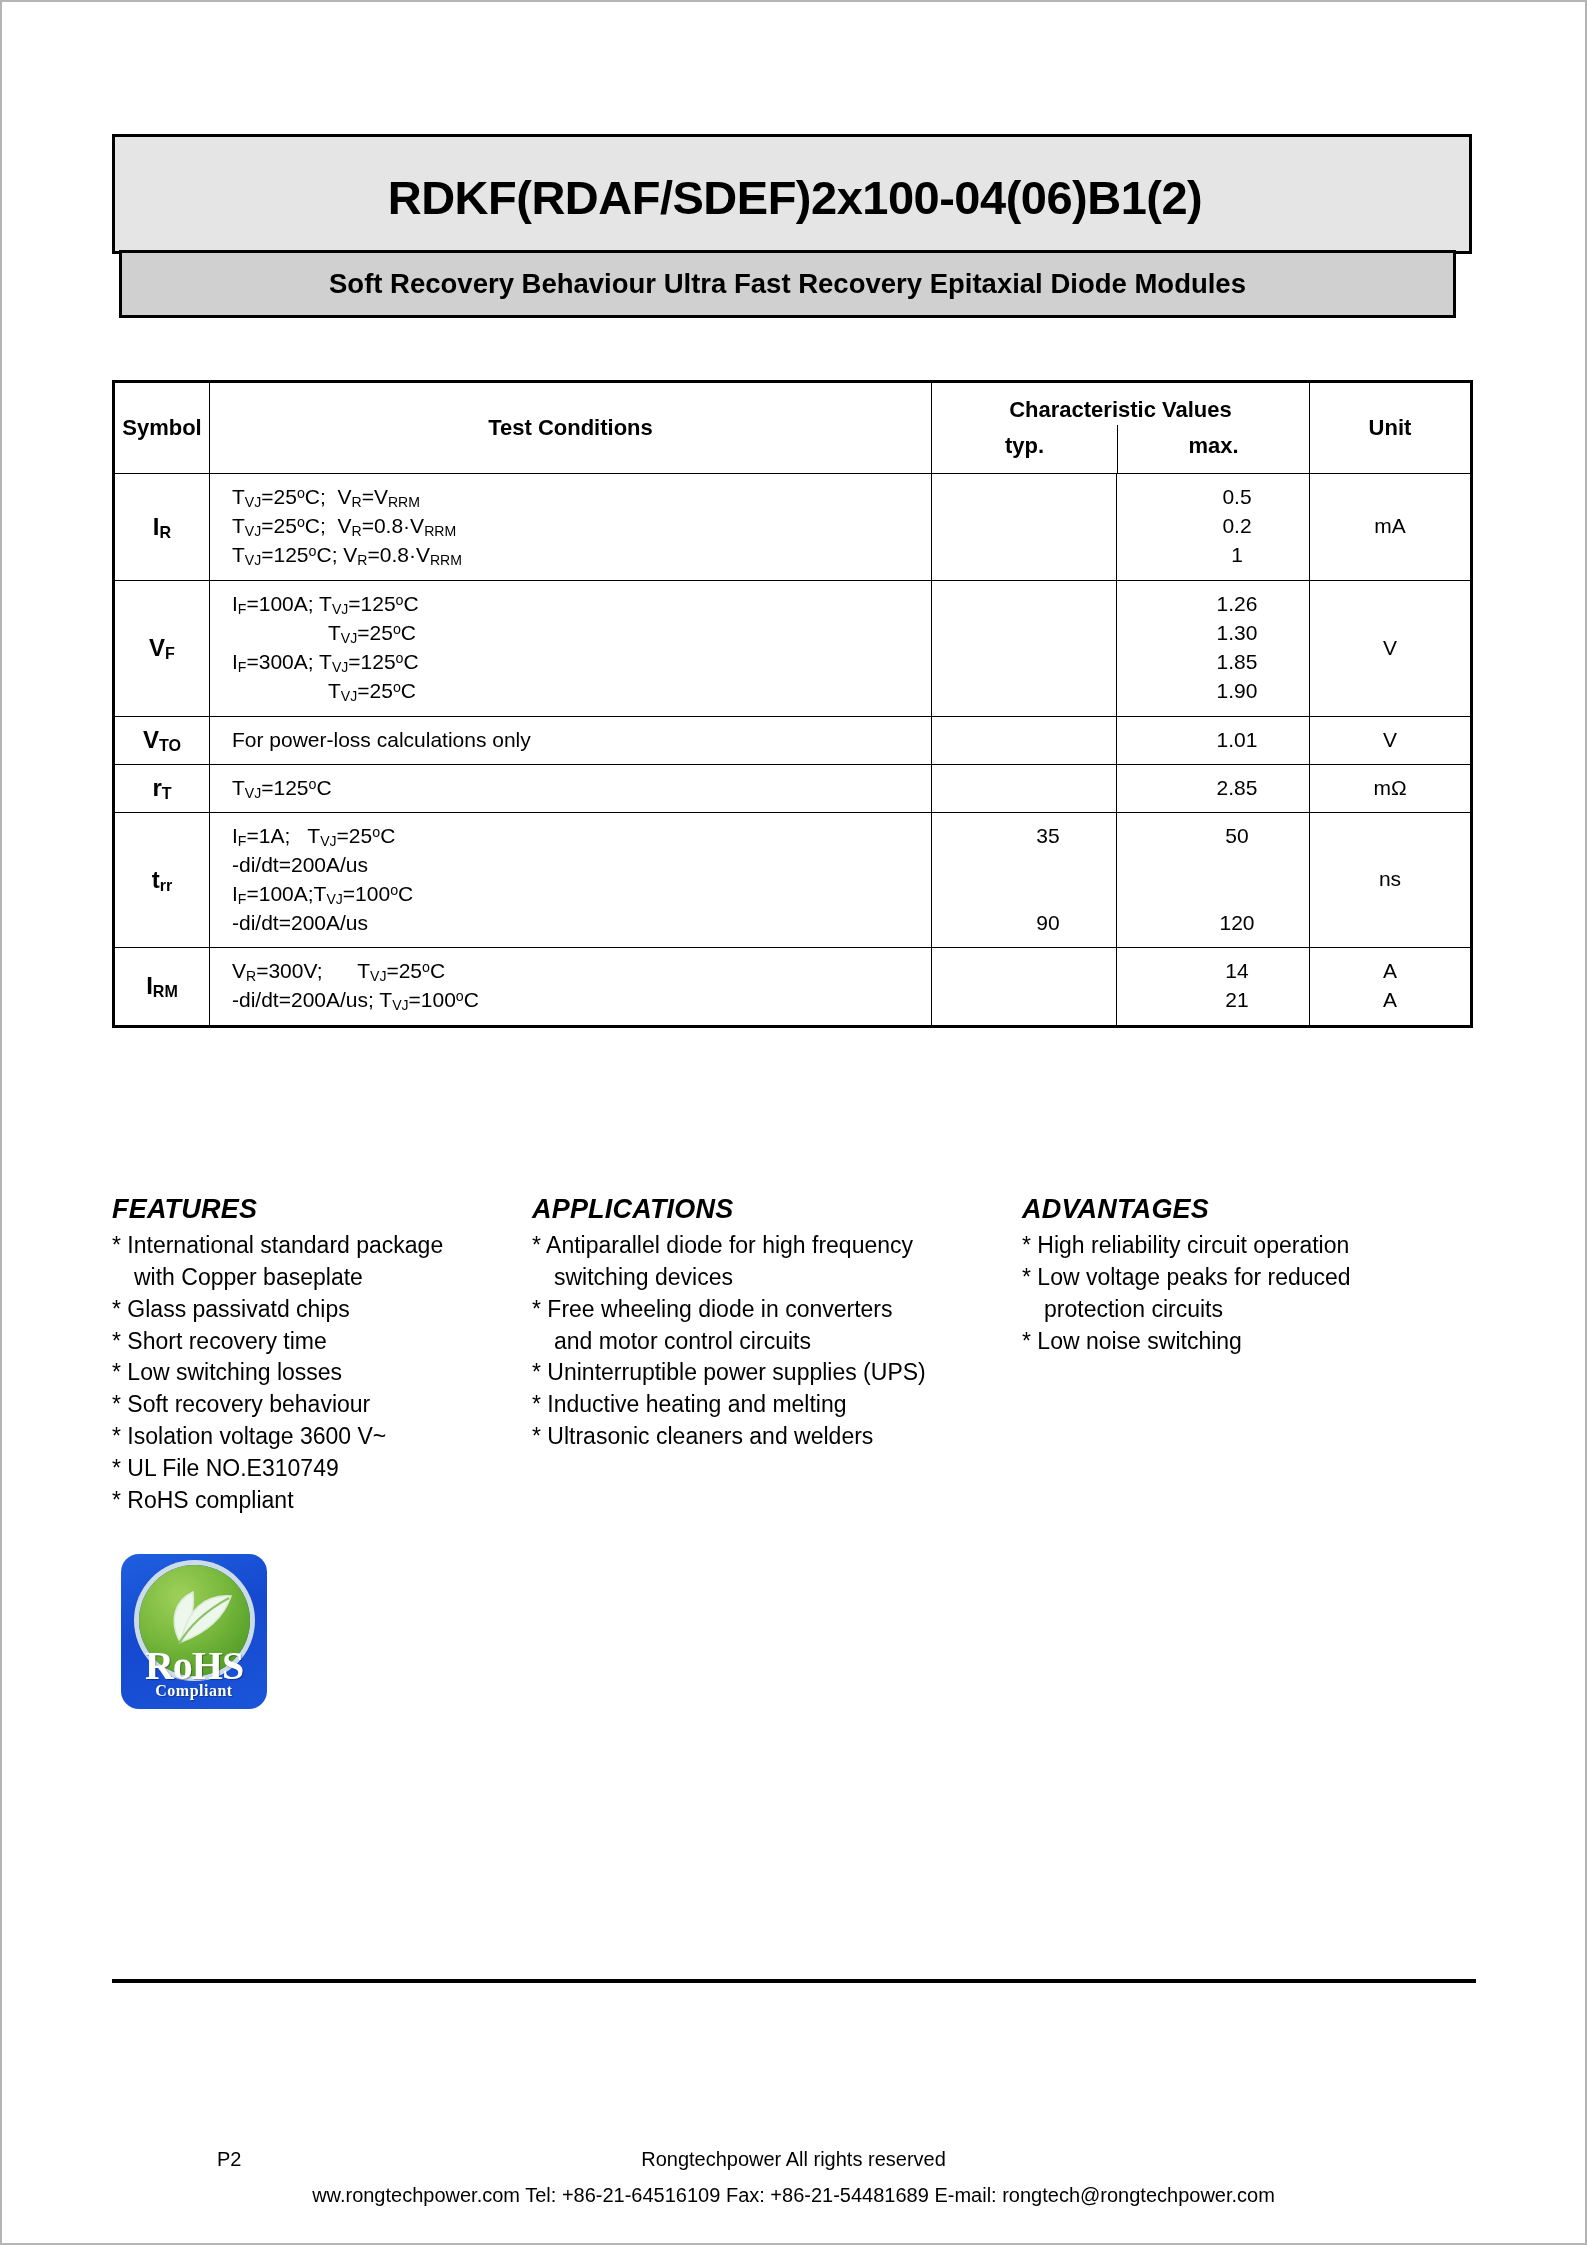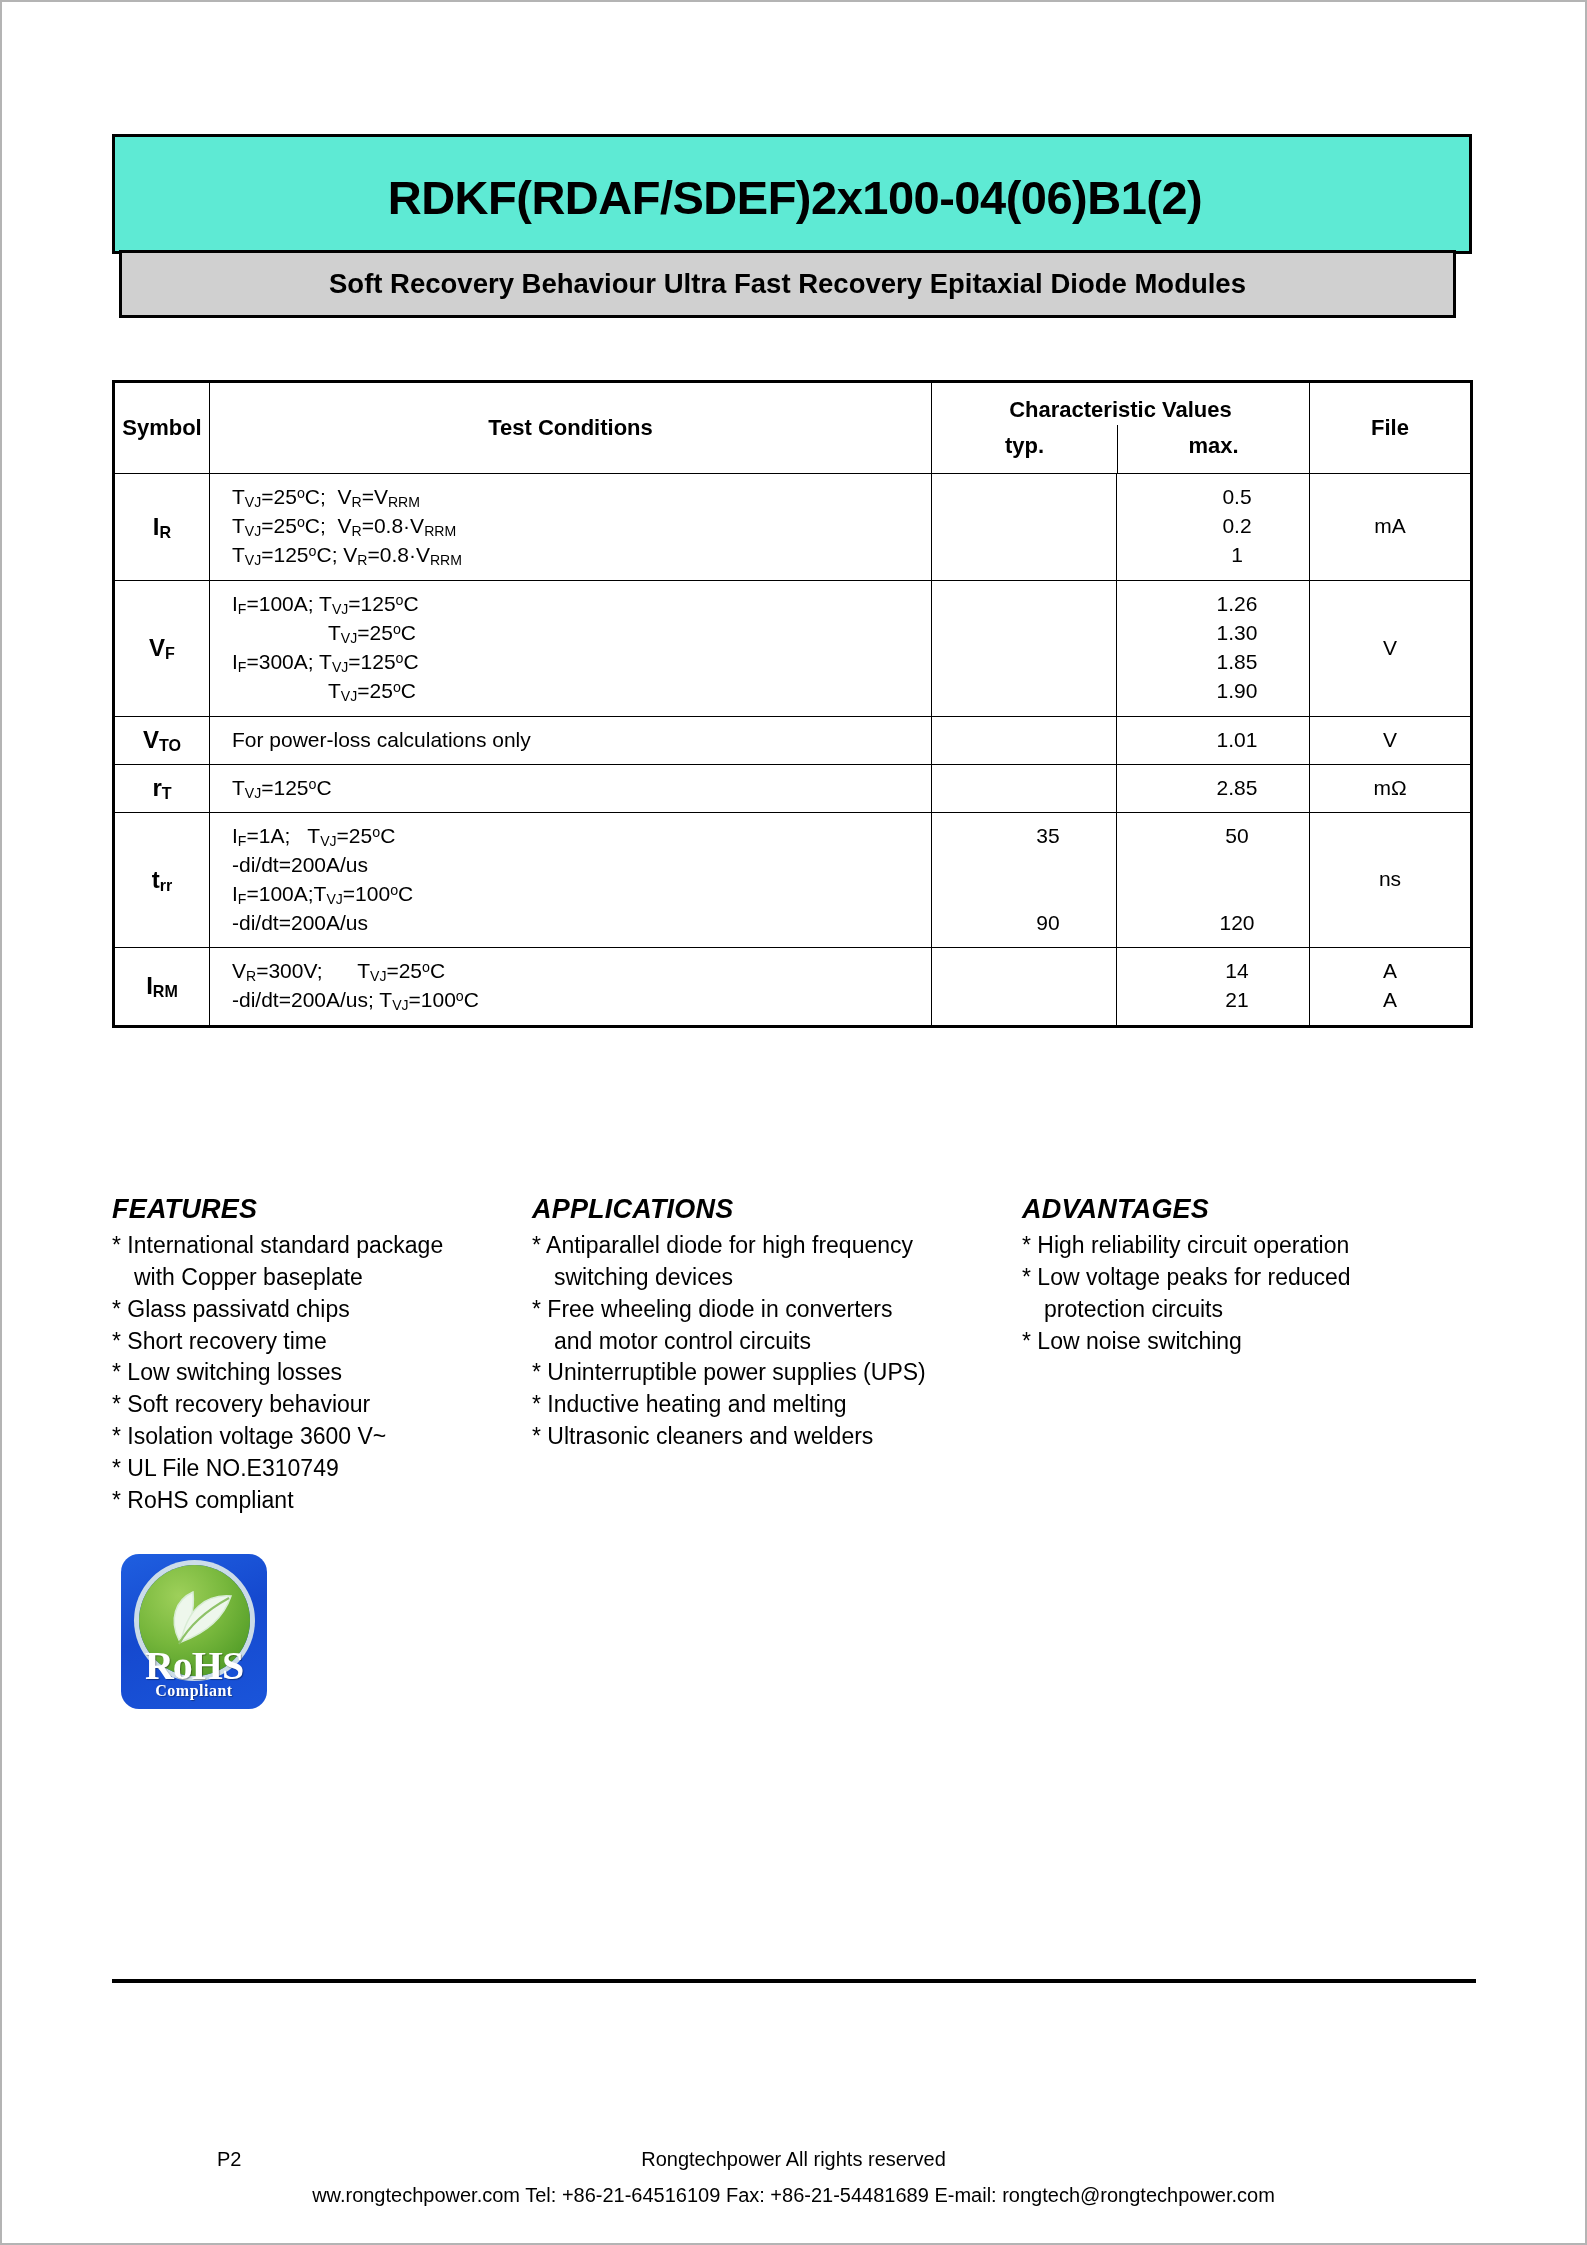--- a/index.html
+++ b/index.html
@@ -24,21 +24,21 @@
 
   
   .title-box {
     position: absolute;
     left: 110px;
     top: 132px;
     width: 1360px;
     height: 120px;
     border: 3px solid #000;
     box-sizing: border-box;
-    background: #5eead4;
+    background: #e5e5e5;
     z-index: 1;
   }
   .title-text {
     position: absolute;
     left: 0;
     top: 0;
     width: 1360px;
     height: 120px;
     display: flex;
     align-items: center;
@@ -289,21 +289,21 @@
     <tbody id="table-body">
       <tr class="hdr-row">
         <td>Symbol</td>
         <td>Test Conditions</td>
         <td class="hdr-cv" colspan="2">
           <div class="cv-title">Characteristic Values</div>
           <div class="cv-typ">typ.</div>
           <div class="cv-max">max.</div>
           <div class="cv-div"></div>
         </td>
-        <td>File</td>
+        <td>Unit</td>
       </tr>
     <tr>
           <td class="sym">I<sub>R</sub></td>
           <td class="cond">T<sub>VJ</sub>=25<sup>o</sup>C;&nbsp; V<sub>R</sub>=V<sub>RRM</sub><br>T<sub>VJ</sub>=25<sup>o</sup>C;&nbsp; V<sub>R</sub>=0.8·V<sub>RRM</sub><br>T<sub>VJ</sub>=125<sup>o</sup>C; V<sub>R</sub>=0.8·V<sub>RRM</sub></td>
           <td class="val">&nbsp;</td>
           <td class="val">0.5<br>0.2<br>1</td>
           <td class="unit">mA</td>
         </tr>
         <tr>
           <td class="sym">V<sub>F</sub></td>

